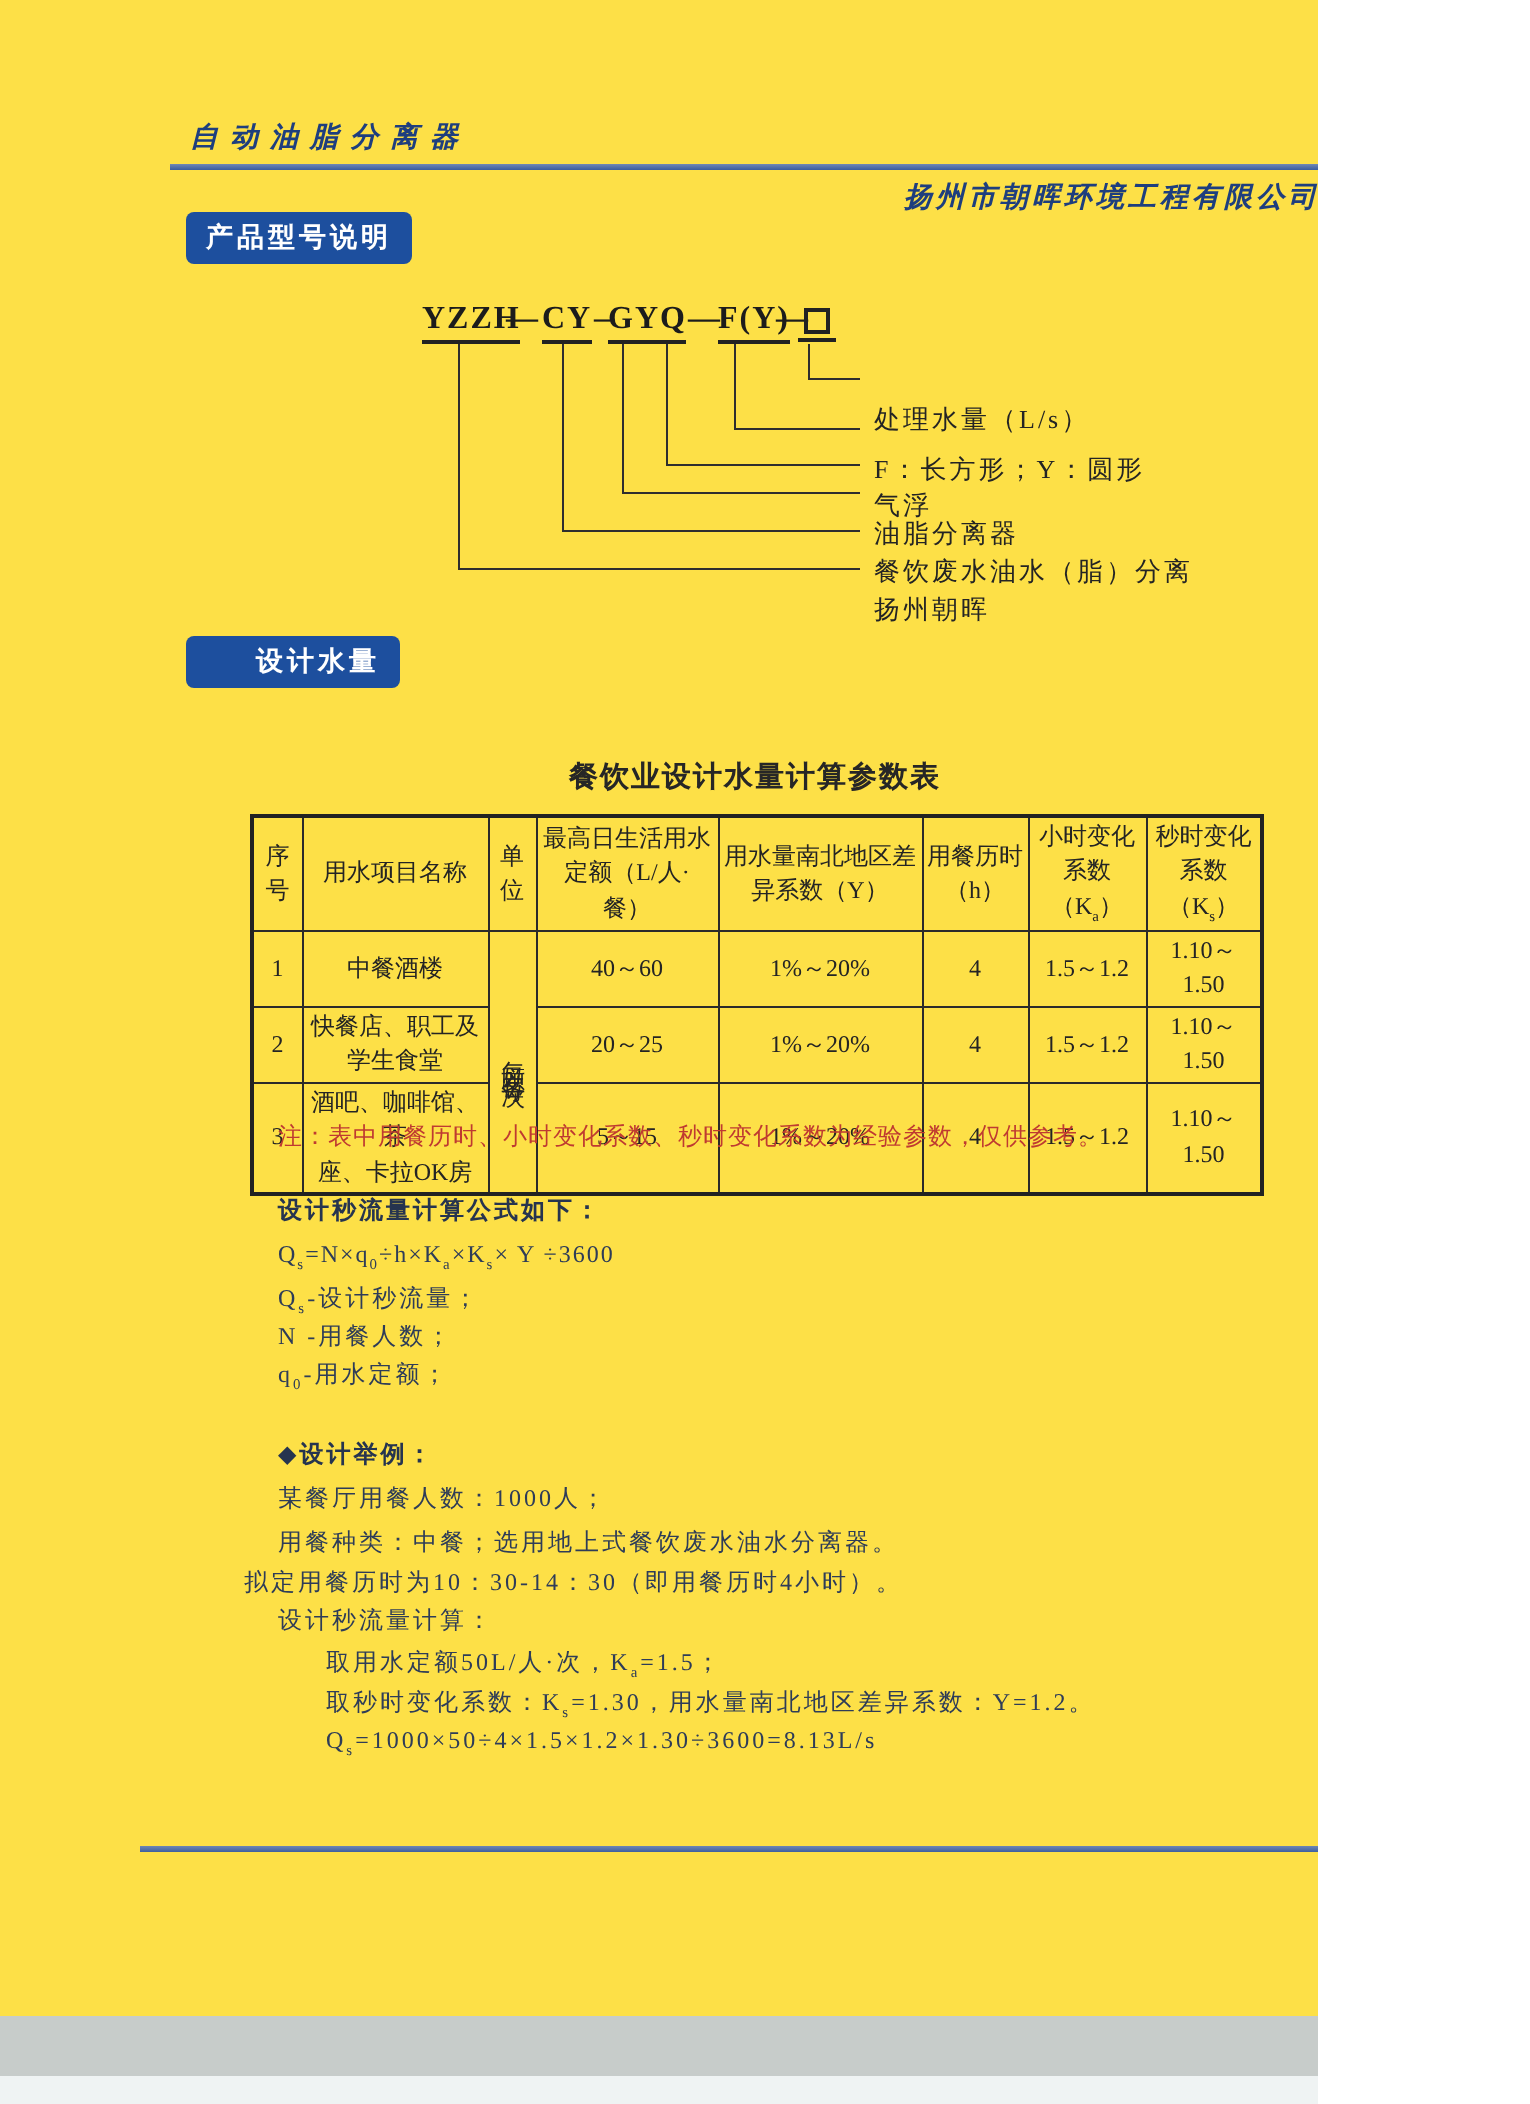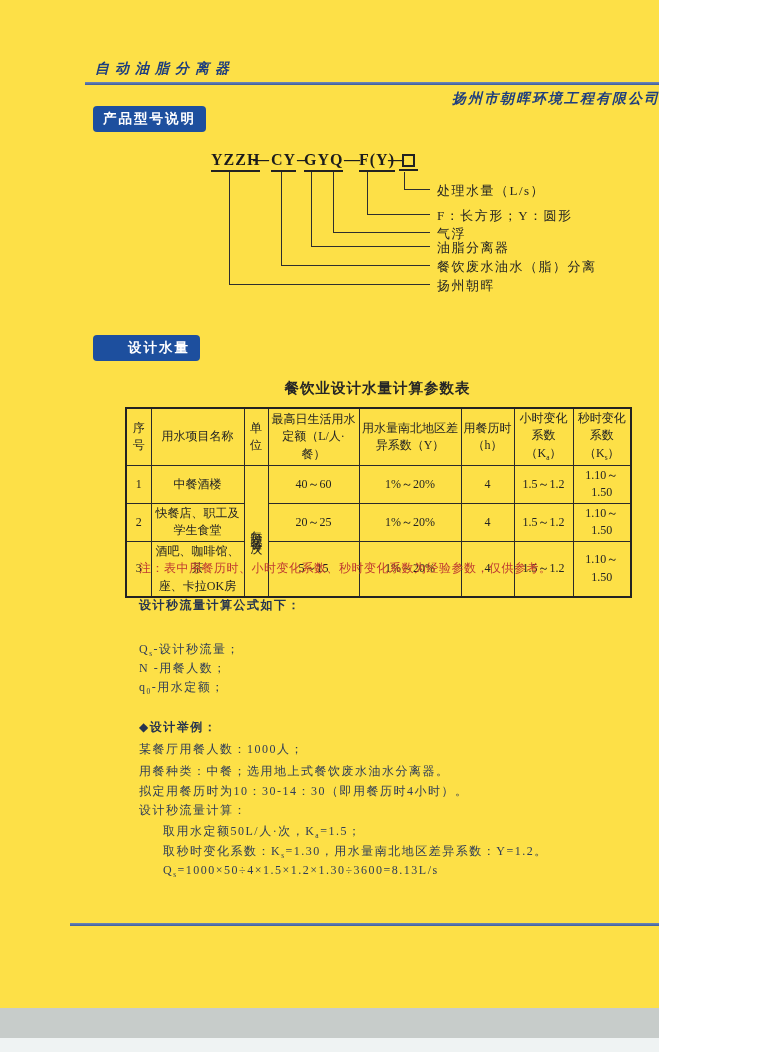--- a/index.html
+++ b/index.html
@@ -17,30 +17,30 @@
   .brand { position:absolute; font-size:14px; font-weight:bold; font-style:italic; color:#1e3e7e; white-space:nowrap; }
   .brand-left { left:95px; top:60px; letter-spacing:6px; }
   .brand-right { left:452px; top:58px; letter-spacing:2px;margin-top:32px; }
   .header-rule { position:absolute; left:85px; top:82px; width:625px; height:3px; background:linear-gradient(180deg,#7188b5,#3a5c9e); }
   .footer-rule { position:absolute; left:70px; top:923px; width:642px; height:2.5px; background:linear-gradient(180deg,#6d87b4,#3f5f9f); }
 
   
   .badge { position:absolute; background:#1d4f9e; color:#ffffff; font-family:"Liberation Sans","DejaVu Sans",sans-serif;
            font-size:13.5px; font-weight:bold; letter-spacing:2px; padding:4px 10px; border-radius:4px; white-space:nowrap;text-align:center; }
   .badge-model { left:93px; top:106px; }
-  .badge-water { left:93px; top:335px;padding-left:35px; }
+  .badge-water { left:93px; top:318px;padding-left:35px; }
 
   
   .mtoken { position:absolute; top:151px; font-size:16px; font-weight:bold; color:#1c1c1c; letter-spacing:1px;
             line-height:17px; white-space:nowrap; }
   .mtoken.u { border-bottom:2px solid #222; padding-bottom:2px; }
   .mbox { position:absolute; left:402px; top:154px; width:13px; height:13px; border:2px solid #222; background:transparent; }
   .mbox-u { position:absolute; left:399px; top:169px; width:19px; height:2px; background:#222; }
   .conn { position:absolute; border-left:1.5px solid #2e2e2e; border-bottom:1.5px solid #2e2e2e; }
-  .dlabel { position:absolute; left:437px; font-size:13px; color:#242424; letter-spacing:1.5px; white-space:nowrap; }
+  .dlabel { position:absolute; left:437px; font-size:13px; color:#242424; letter-spacing:1.5px; white-space:nowrap;margin-top:19px; }
 
   
   .tbl-title { position:absolute; left:125px; top:379px; width:505px; text-align:center; font-size:14.5px;
                font-weight:bold; color:#262626; letter-spacing:1px; }
   table.params { position:absolute; left:125px; top:407px; width:505px; border-collapse:collapse; table-layout:fixed;
                  font-size:12px; color:#242424; text-align:center; }
   table.params th, table.params td { border:1.6px solid #2a2a2a; padding:1px 2px; line-height:1.45; font-weight:normal; vertical-align:middle; }
   table.params { border:2px solid #222; }
   tr.hrow { height:44px; }
   tr.r1 { height:24px; }
@@ -55,21 +55,21 @@
   .tline { position:absolute; font-size:12px; color:#2e3c58; letter-spacing:1.5px; white-space:nowrap; }
   .tbold { font-weight:bold; color:#26344f; }
   .f-head { left:139px; top:597px; }
   .f-main { left:139px; top:620px; letter-spacing:1px; }
   .f-def1 { left:139px; top:641px; }
   .f-def2 { left:139px; top:660px; }
   .f-def3 { left:139px; top:679px; }
   .e-head { left:139px; top:719px; }
   .e-l1 { left:139px; top:741px; }
   .e-l2 { left:139px; top:763px;text-align:right; }
-  .e-l3 { left:139px; top:783px; }
+  .e-l3 { left:122px; top:783px; }
   .e-l4 { left:139px; top:802px; }
   .e-c1 { left:163px; top:823px; }
   .e-c2 { left:163px; top:843px; }
   .e-c3 { left:163px; top:863px;text-align:center; }
   .e-sel { left:139px; top:884px; }
 </style>
 </head>
 <body>
 
 <div class="page">
@@ -194,20 +194,23 @@
       <td>4</td>
       <td>1.5～1.2</td>
       <td>1.10～1.50</td>
     </tr>
   </tbody>
     </table>
 
   <div class="note">注：表中用餐历时、小时变化系数、秒时变化系数为经验参数，仅供参考。</div>
 
   <div class="tline tbold f-head">设计秒流量计算公式如下：</div>
+  <div class="tline f-main">
+    <span>Q</span><sub>s</sub><span>=N×q</span><sub>0</sub><span>÷h×K</span><sub>a</sub><span>×K</span><sub>s</sub><span>× Y ÷3600</span>
+  </div>
   <div class="tline f-def1">
     <span>Q</span><sub>s</sub><span>-设计秒流量；</span>
   </div>
   <div class="tline f-def2">N -用餐人数；</div>
   <div class="tline f-def3">
     <span>q</span><sub>0</sub><span>-用水定额；</span>
   </div>
 
   <div class="tline tbold e-head">◆设计举例：</div>
   <div class="tline e-l1">某餐厅用餐人数：1000人；</div>

